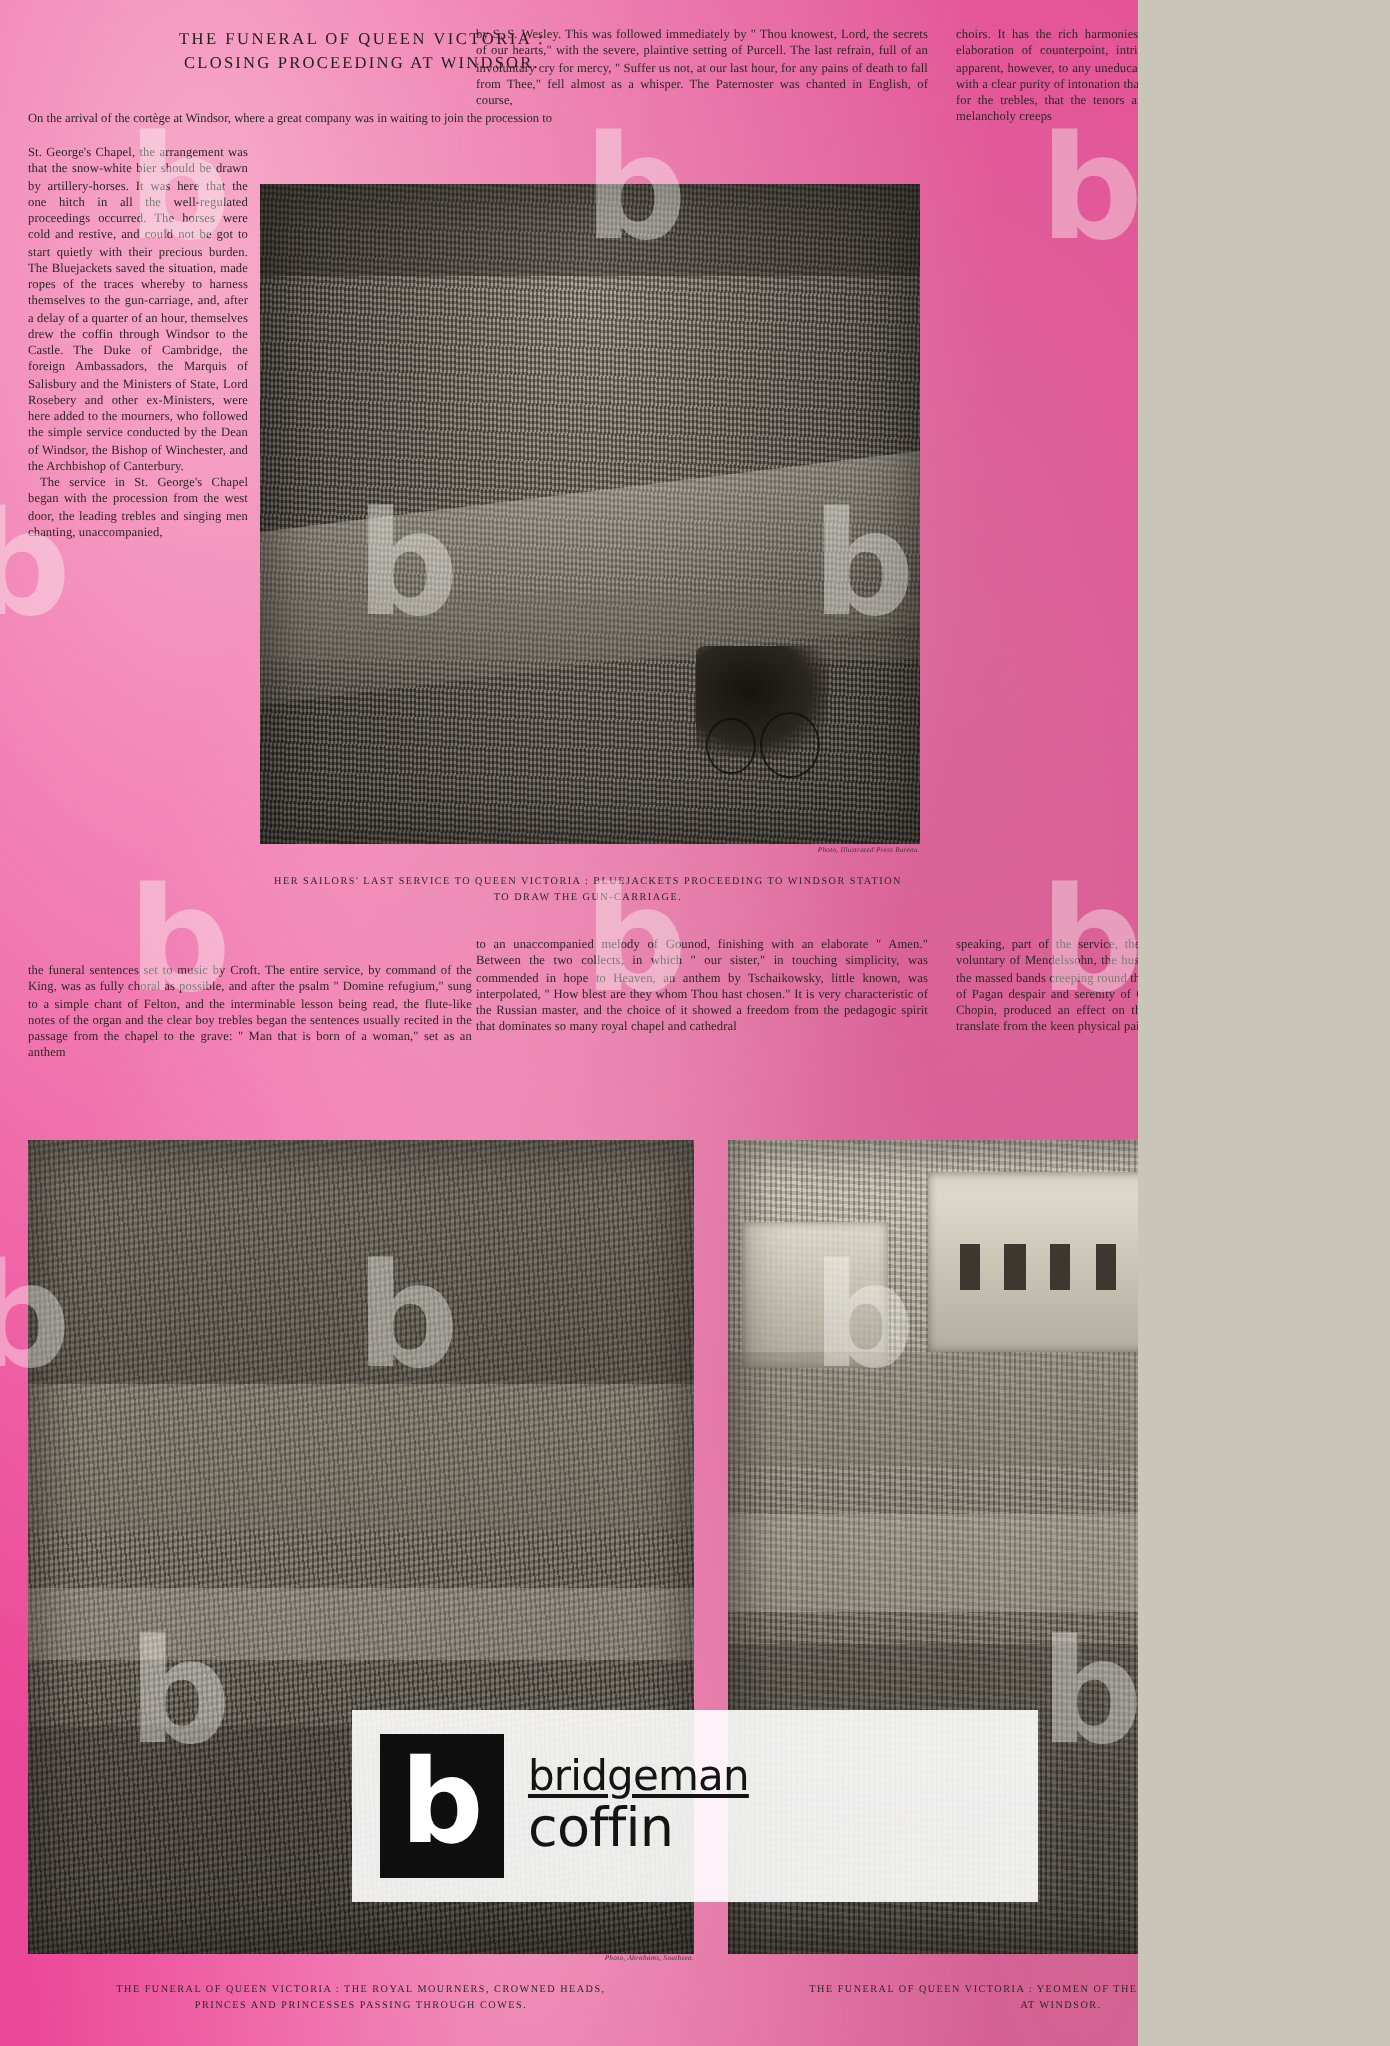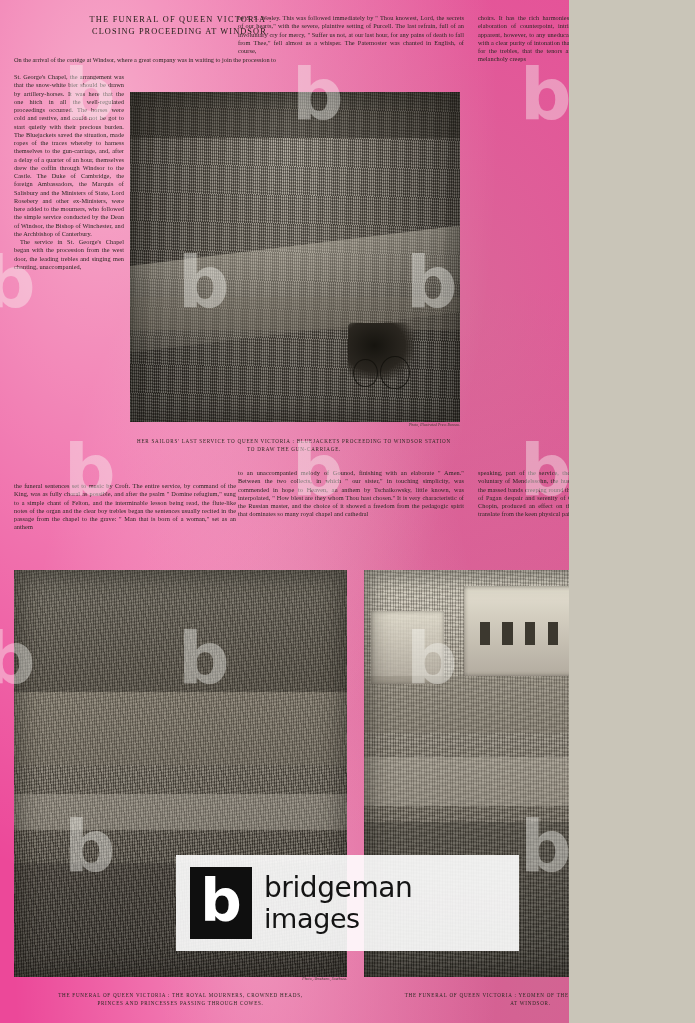--- a/index.html
+++ b/index.html
@@ -134,21 +134,21 @@
     display:flex;align-items:center;gap:12px;padding:0 14px;
     box-sizing:border-box;
   }
   .wm-mark{
     width:62px;height:72px;background:#0f0f0f;color:#fff;
     font-family:"DejaVu Sans", sans-serif;font-weight:700;font-size:58px;
     display:flex;align-items:center;justify-content:center;line-height:1;
     padding-bottom:4px;box-sizing:border-box;
   }
   .wm-words{font-family:"DejaVu Sans", sans-serif;color:#141414;}
-  .wm-words .w1{font-size:28px;font-weight:400;letter-spacing:-.4px;line-height:1.08;}
+  .wm-words .w1{font-size:21px;font-weight:400;letter-spacing:-.4px;line-height:1.08;text-decoration:underline;}
   .wm-words .w2{font-size:27px;font-weight:400;letter-spacing:-.4px;line-height:1.08;}
 </style>
 </head>
 <body>
 
 <div class="page">
   <div class="paper-grain"></div>
 
   <div class="content">
 
@@ -262,16 +262,16 @@
   <div class="wm-b" style="left:178px;top:622px;font-size:72px;">b</div>
   <div class="wm-b" style="left:406px;top:622px;font-size:72px;">b</div>
   <div class="wm-b" style="left:634px;top:622px;font-size:72px;">b</div>
   <div class="wm-b" style="left:64px;top:810px;font-size:72px;">b</div>
   <div class="wm-b" style="left:520px;top:810px;font-size:72px;">b</div>
 
   <div class="wm-bar">
     <div class="wm-mark">b</div>
     <div class="wm-words">
       <div class="w1">bridgeman</div>
-      <div class="w2">images</div>
+      <div class="w2">coffin</div>
     </div>
   </div>
 </div>
 
 </body></html>

